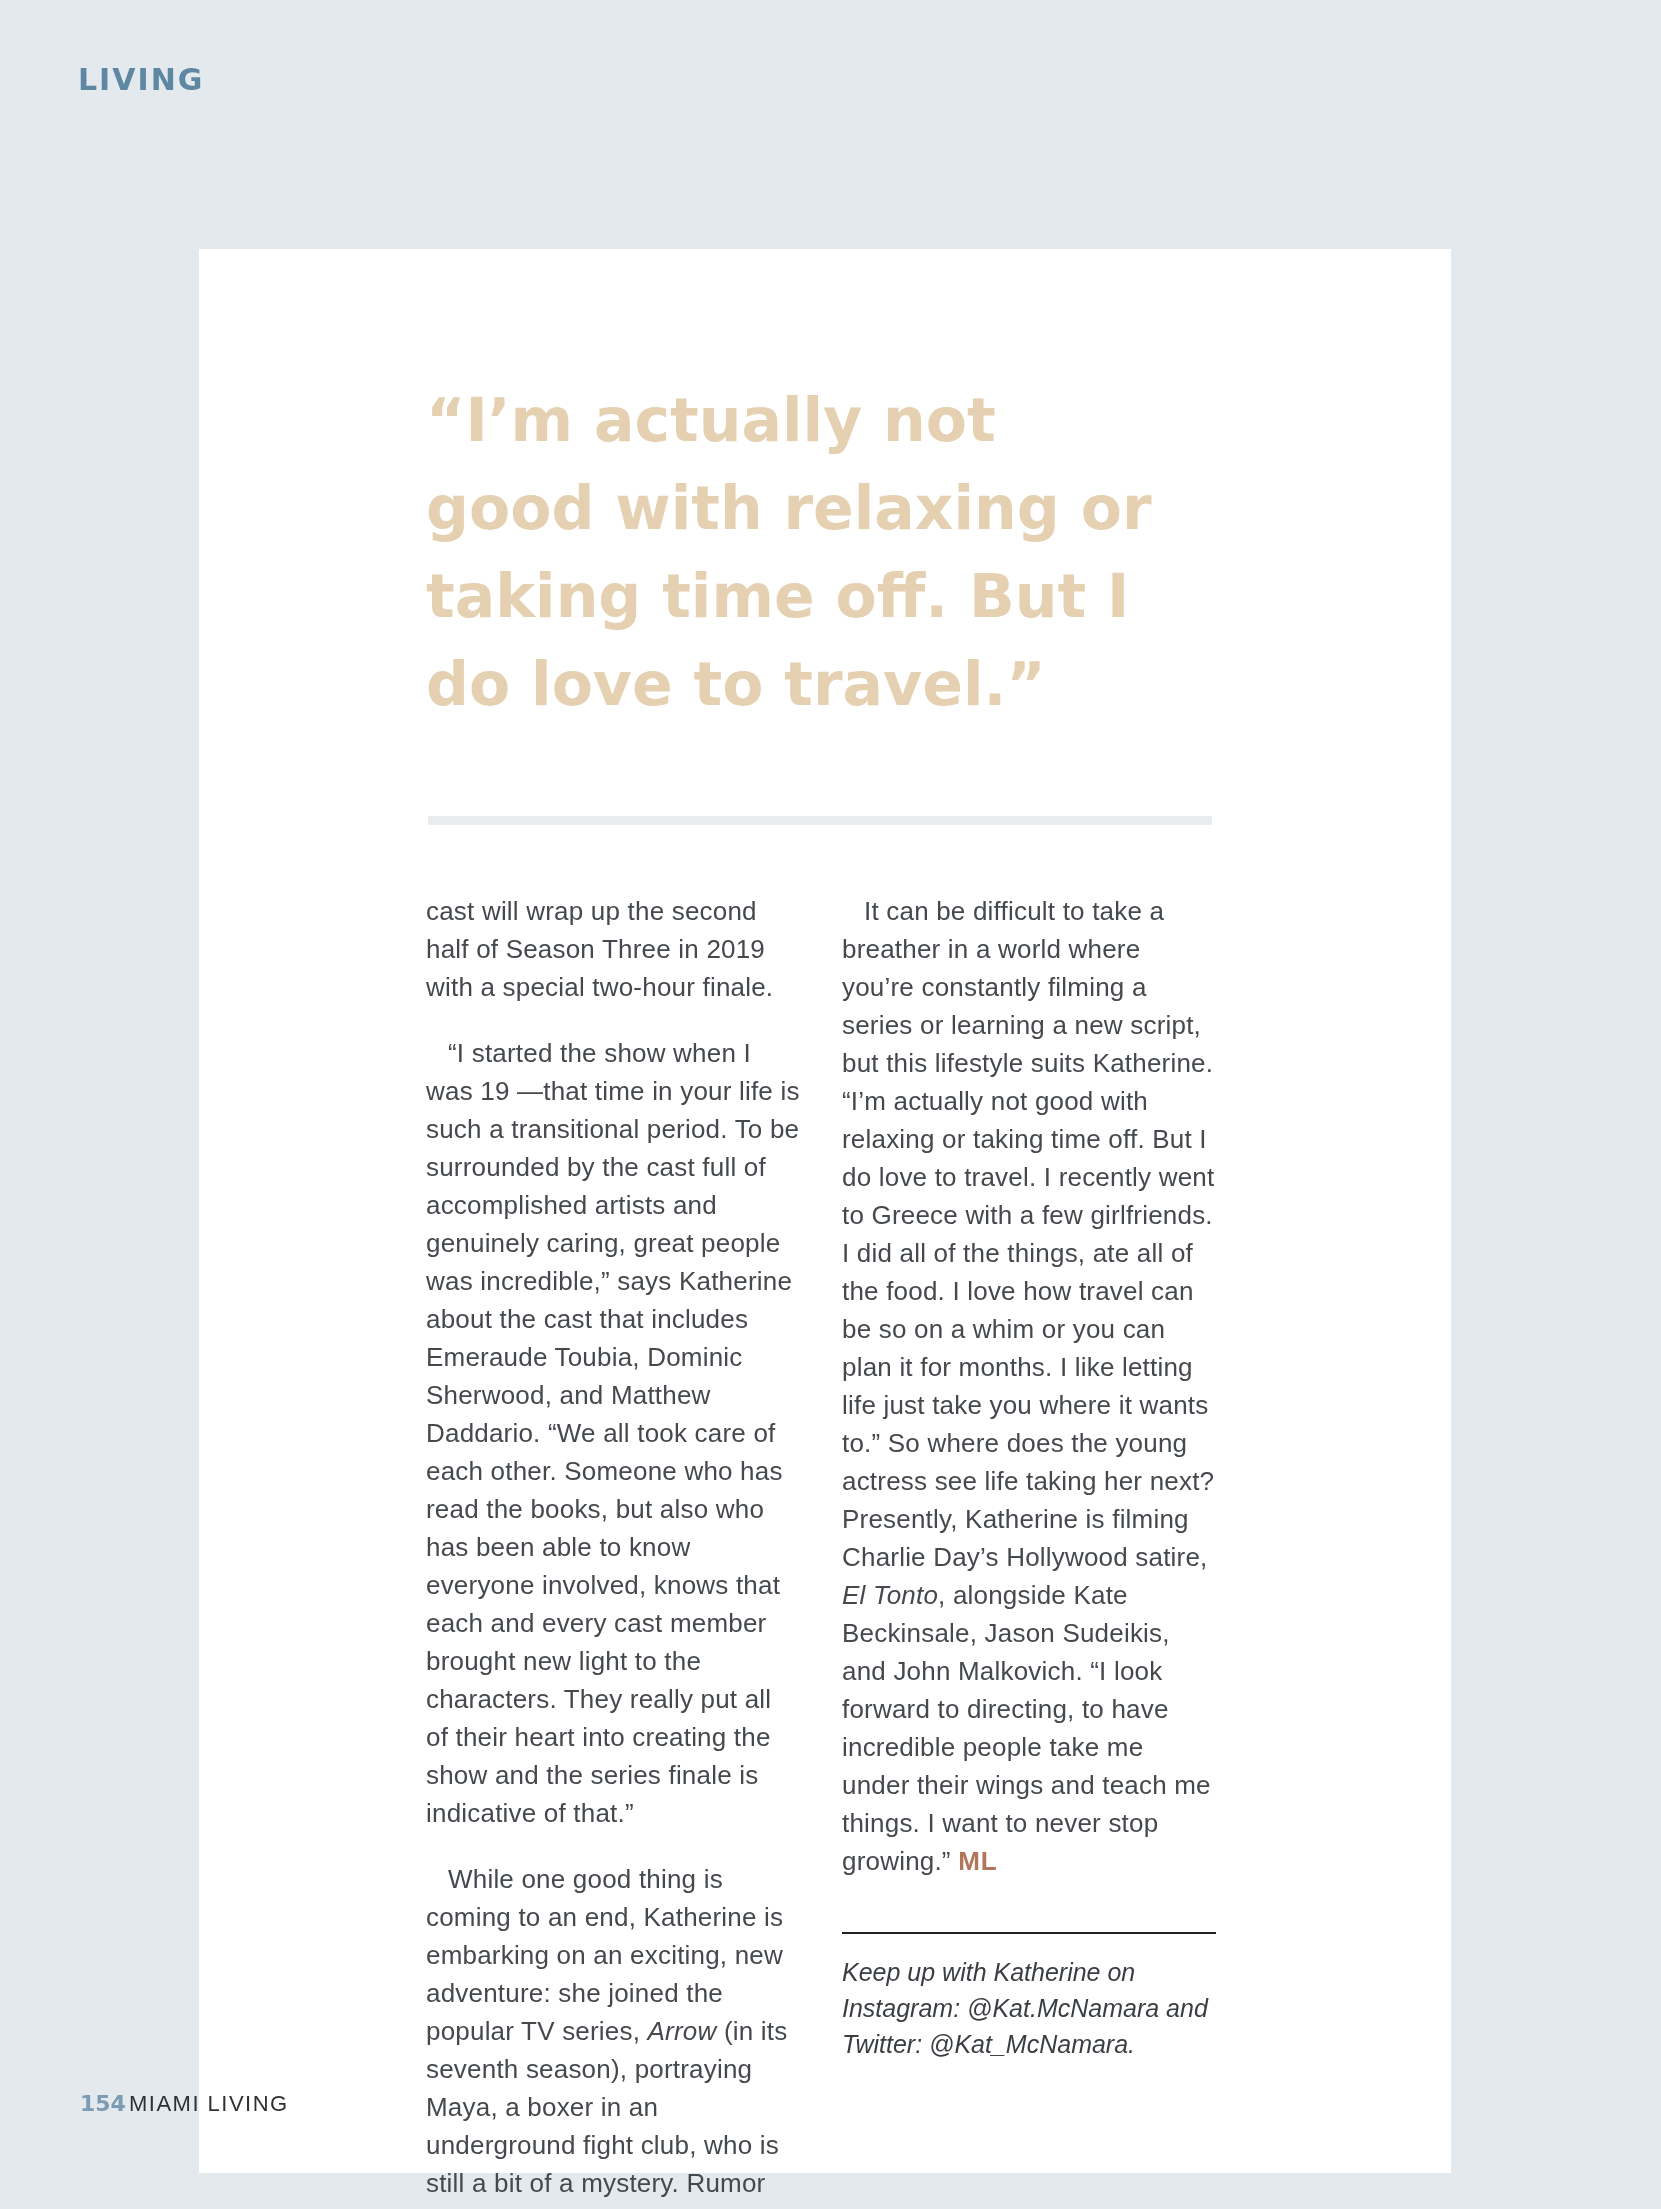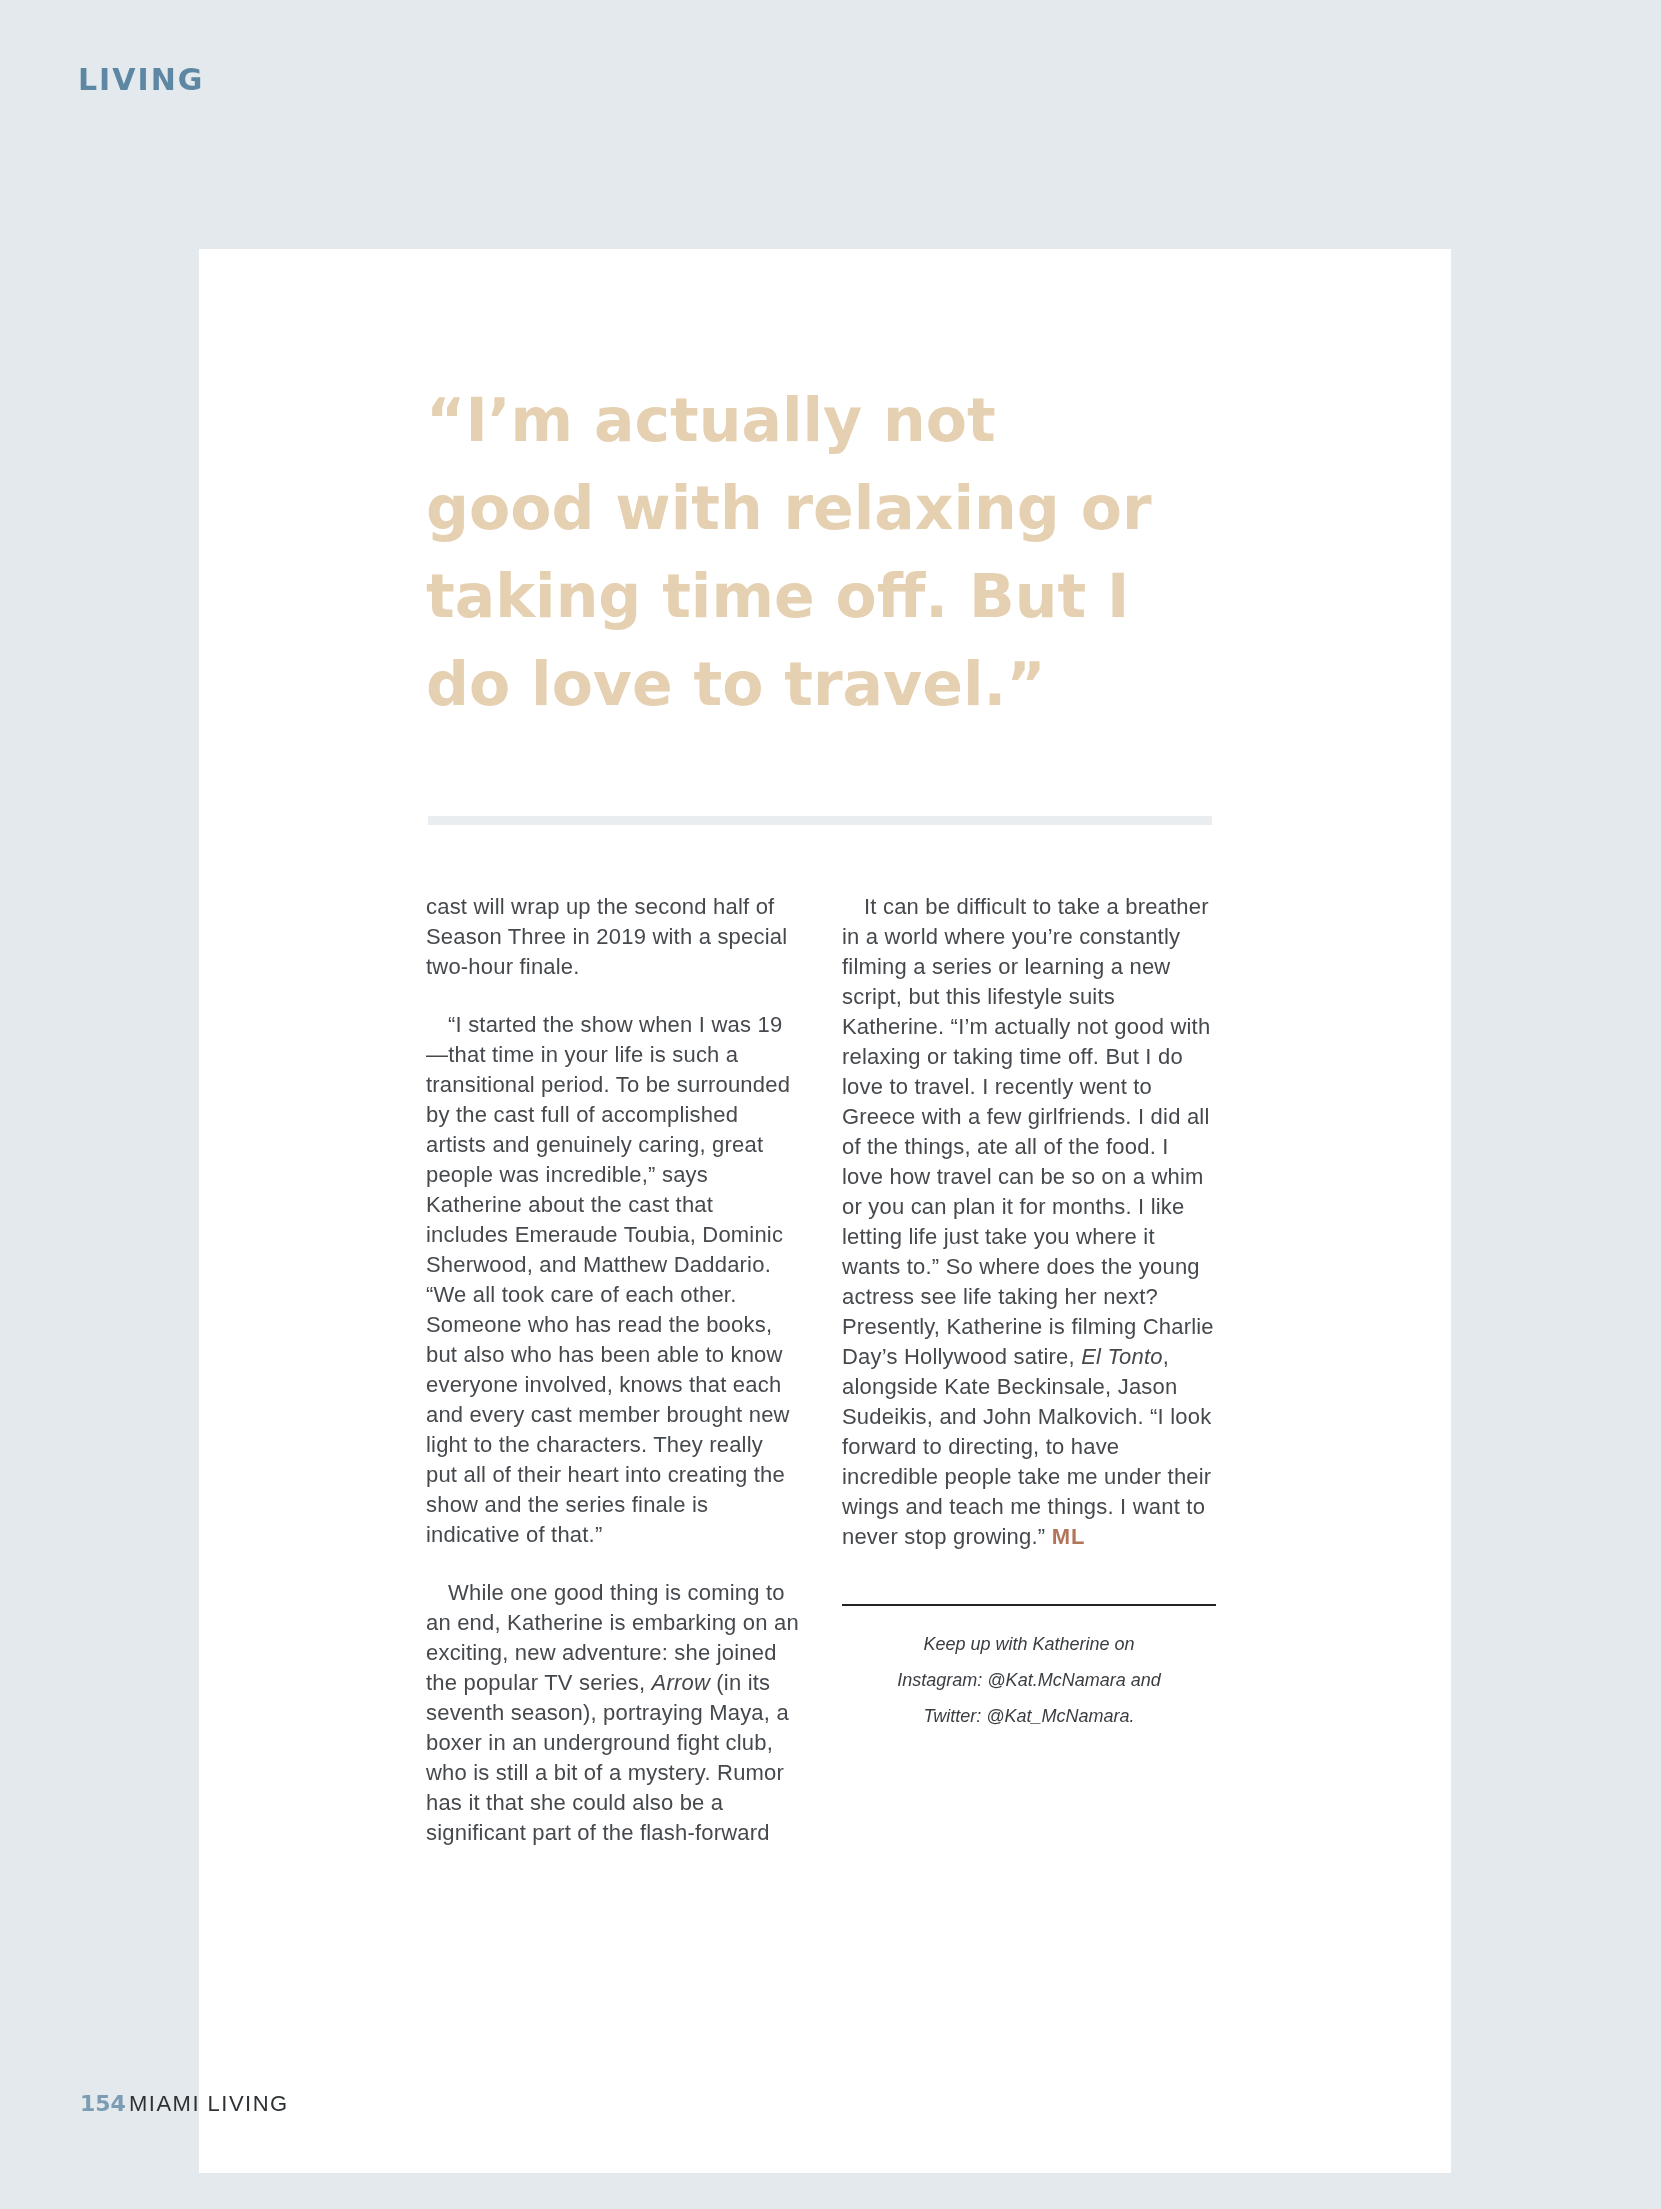--- a/index.html
+++ b/index.html
@@ -66,40 +66,39 @@
     position: absolute;
     left: 227px;
     top: 643px;
     width: 790px;
     display: flex;
     gap: 42px;
   }
   .col { width: 374px; }
   .body-para {
     margin: 0 0 28px 0;
-    font-size: 22px;
-    line-height: 30px;
+    font-size: 26px;
+    line-height: 38px;
     letter-spacing: 0.2px;
     color: var(--body);
   }
   .body-para.indented { text-indent: 22px; }
   .seg-normal { }
   .seg-italic { font-style: italic; }
   .seg-ml { color: var(--ml); font-weight: bold; letter-spacing: 1px; }
   .contact-block { margin-top: 52px; width: 100%; }
   .contact-divider {
     width: 100%;
     height: 0;
     border-top: 2px solid #232323;
   }
   .contact-note {
     margin-top: 20px;
-    text-align: center;
     font-style: italic;
-    font-size: 18px;
+    font-size: 25px;
     line-height: 36px;
     color: #3a3e42;
     white-space: pre-line;
   }
   .footer {
     position: absolute;
     left: 80px;
     top: 2091px;
     font-size: 22px;
   }

